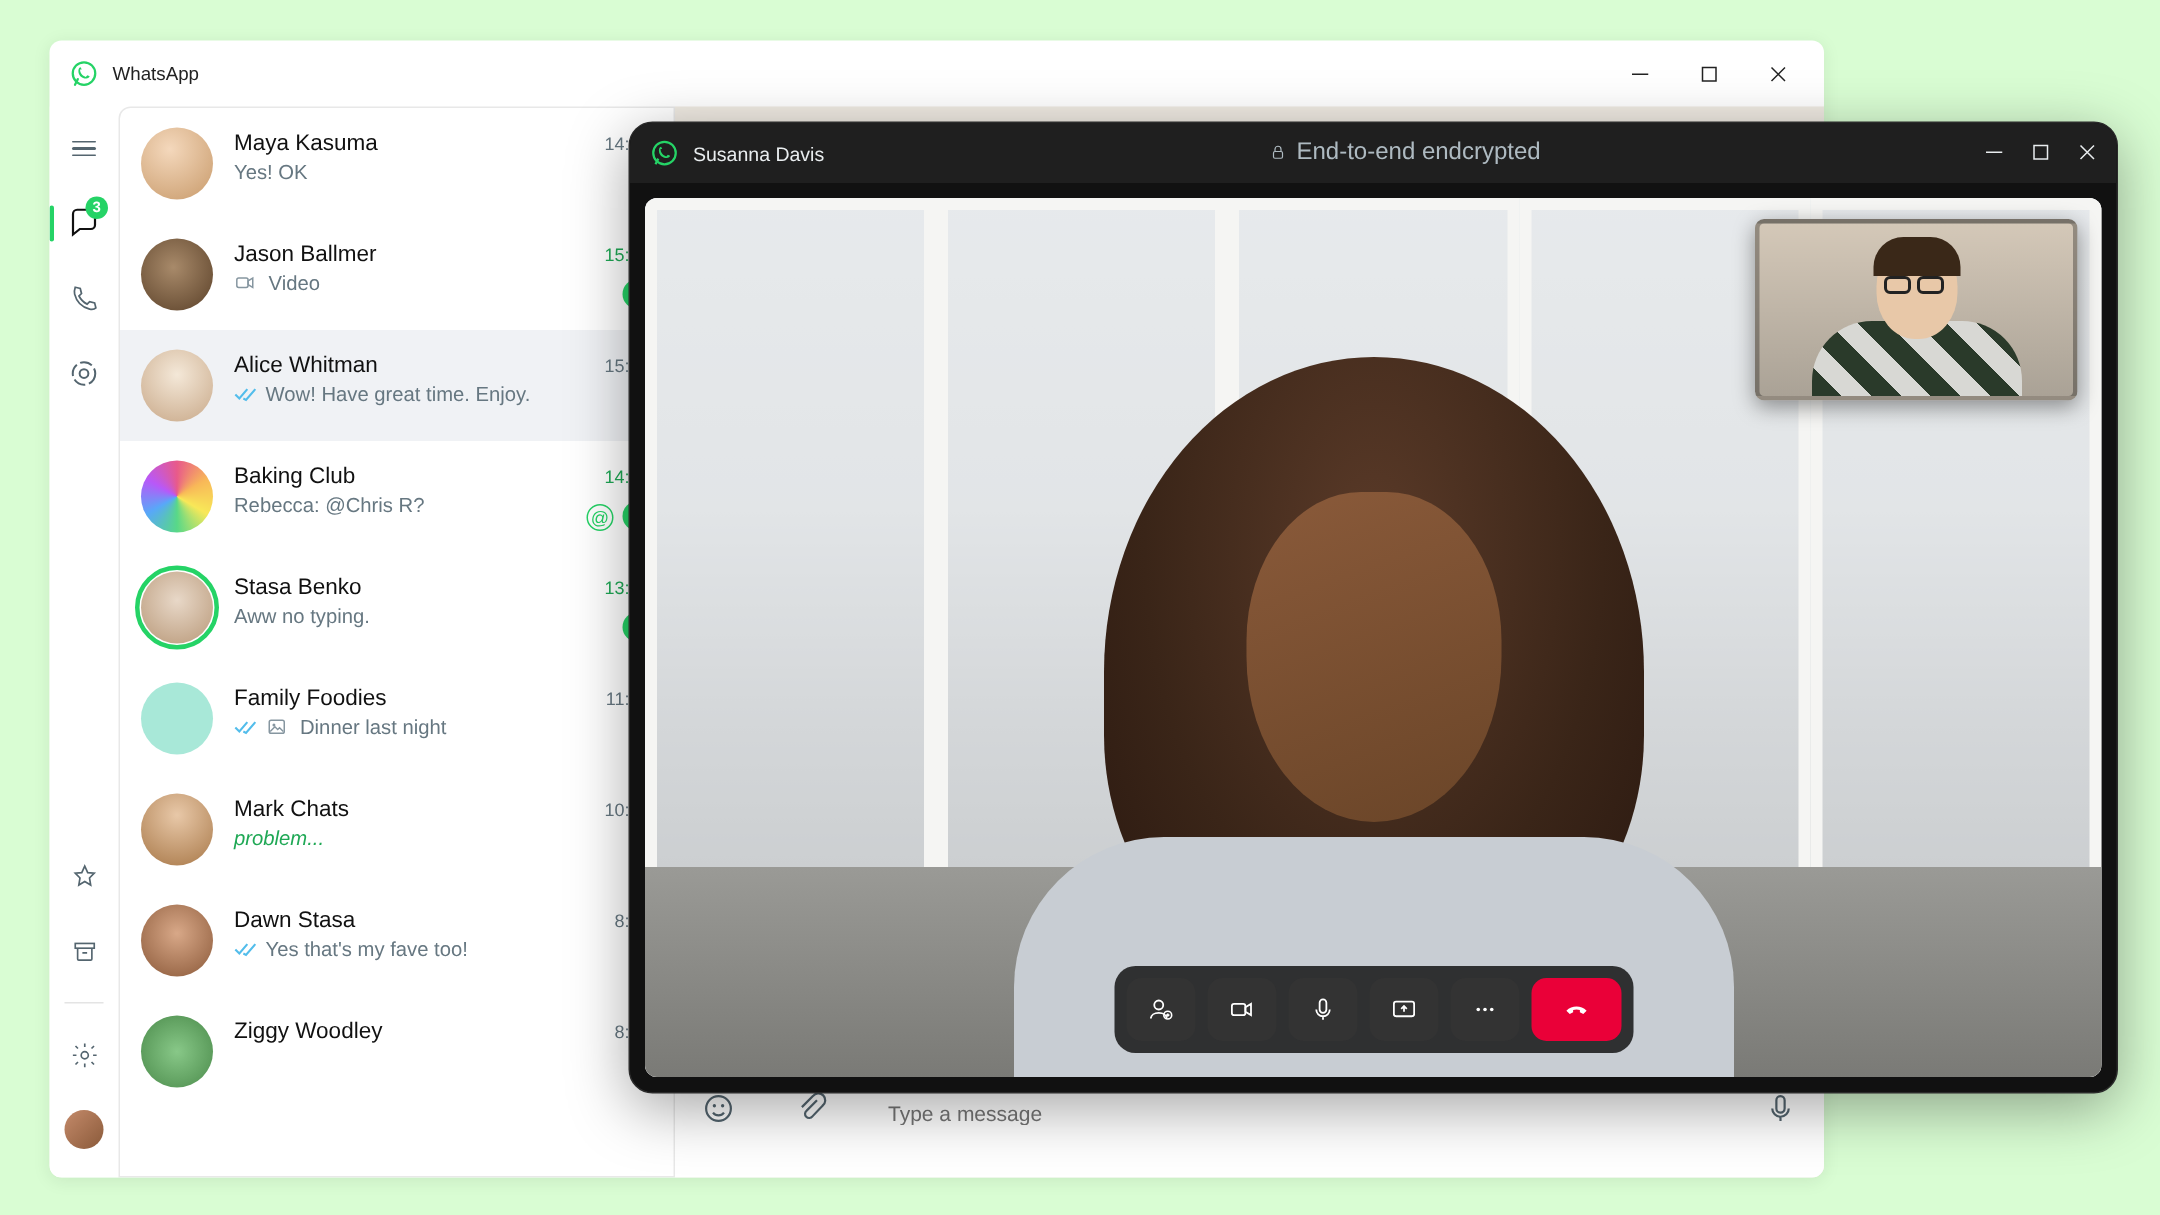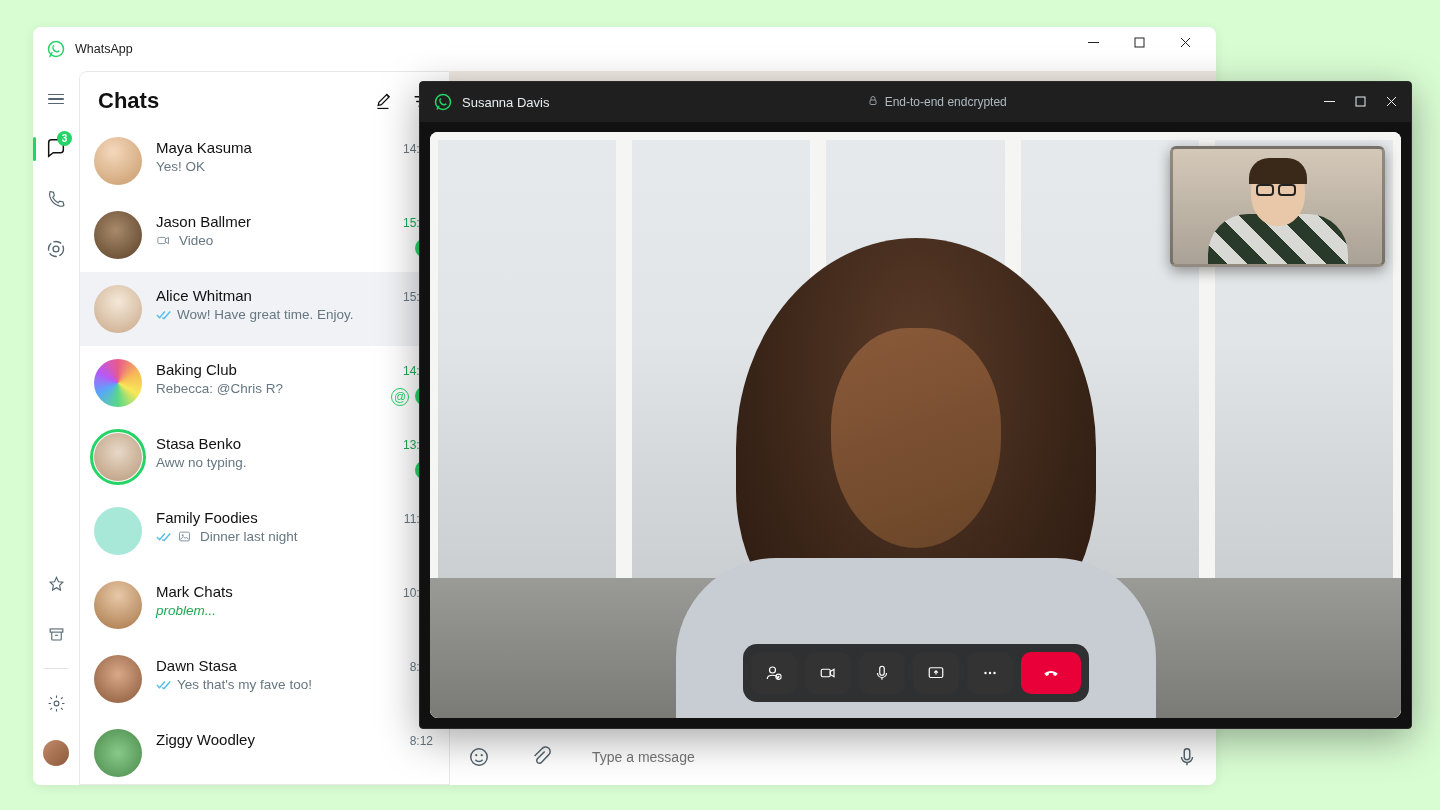--- a/index.html
+++ b/index.html
@@ -20,20 +20,21 @@
   background: #fff;
   border-radius: 8px;
   box-shadow: 0 2px 12px rgba(0,0,0,0.08);
   overflow: hidden;
   display: flex;
   flex-direction: column;
 }
 .titlebar {
   height: 44px;
   display: flex;
+  align-items: center;
   justify-content: space-between;
   padding: 0 8px 0 14px;
 }
 .titlebar-left { display: flex; align-items: center; gap: 10px; }
 .wa-logo { width: 18px; height: 18px; }
 .titlebar-title { font-size: 12.5px; color: #222; }
 .window-controls { display: flex; }
 .window-btn { width: 46px; height: 30px; display: flex; align-items: center; justify-content: center; color: #222; }
 .window-btn svg { width: 11px; height: 11px; }
 .app-body { flex: 1; display: flex; min-height: 0; }
@@ -85,36 +86,36 @@
 .chat-time { margin-left:auto; font-size:12px; color:#667781; padding-right:16px;}
 .chat-time.unread { color:#1fa855; font-weight:500;}
 .chat-bottom { display:flex; align-items:center; gap:5px; margin-top:3px; color:#667781; font-size:13.5px;}
 .chat-bottom .typing { color:#1fa855; font-style:italic;}
 .ticks { display:inline-flex; color:#53bdeb; }
 .ticks svg{width:16px;height:12px;}
 .badge-pill { position:absolute; right:14px; bottom:14px; min-width:20px;height:20px;border-radius:10px; background:#25d366; color:#fff; display:flex;align-items:center;justify-content:center; font-size:12px; padding:0 3px; font-weight:600;}
 .mention { position:absolute; right:40px; bottom:14px; width:18px;height:18px;border-radius:50%; border:1.5px solid #25d366; color:#25d366; font-size:12px; display:flex; align-items:center; justify-content:center;}
 .pin { position:absolute; right:14px; bottom:14px; color:#8696a0; }
 .main-pane { flex:1; display:flex; flex-direction:column; background:#efeae2; }
-.composer { margin-top:auto; height:58px; background:#fff; display:flex; align-items:center; padding:0 18px; gap:40px; border-top:1px solid #e8e8e8;}
+.composer { margin-top:auto; height:58px; background:#fff; display:flex; align-items:flex-start; padding:0 18px; gap:40px; border-top:1px solid #e8e8e8;}
 .composer input { flex:1; border:none; outline:none; font-size:14px; color:#54656f; background:transparent; padding:6px 0;}
 .composer-icn { color:#54656f; width:22px; height:22px; }
 
 .call-window {
   position:absolute;
   top:81px; left:419px; width:993px; height:648px;
-  background:#111; border-radius:4px;
+  background:#111; border-radius:16px;
   overflow:hidden;
   box-shadow:0 10px 40px rgba(0,0,0,0.35);
   display:flex; flex-direction:column;
   border:1px solid #2a2a2a;
 }
 .call-header { height:40px; display:flex; align-items:center; padding:0 14px; color:#e9edef; font-size:13px; background:#1f1f1f;}
 .call-header-left { display:flex; align-items:center; gap:10px;}
-.call-header-center { flex:1; display:flex; align-items:flex-start; justify-content:center; gap:6px; color:#aebac1; font-size:12px;}
+.call-header-center { flex:1; display:flex; align-items:center; justify-content:center; gap:6px; color:#aebac1; font-size:16px;}
 .call-win-controls { display:flex; gap:20px; color:#e9edef;}
 .call-video { flex:1; position:relative; display:flex; align-items:center; justify-content:center; padding:10px; }
 .video-main { width:100%; height:100%; border-radius:8px; background:linear-gradient(180deg,#e8e8e6 0%, #dcdcda 35%, #b8b8b6 60%, #8a8a88 100%); position:relative; overflow:hidden;}
 .window-grid { position:absolute; inset:0; display:grid; grid-template-columns:repeat(5,1fr); }
 .window-grid div { border:8px solid #f5f5f3; background:rgba(230,235,240,0.6); }
 .person-silhouette { position:absolute; left:50%; bottom:0; transform:translateX(-50%); width:520px; height:520px;}
 .person-silhouette .hair { position:absolute; top:40px; left:50%; transform:translateX(-50%); width:360px; height:420px; background:radial-gradient(ellipse at 50% 30%, #5a3a28 0%, #3a2518 60%, #2a1810 100%); border-radius:50% 50% 40% 40%;}
 .person-silhouette .face { position:absolute; top:130px; left:50%; transform:translateX(-50%); width:170px; height:220px; background:linear-gradient(160deg,#8a5a3a,#6a4528); border-radius:45% 45% 50% 50%;}
 .person-silhouette .torso { position:absolute; bottom:0; left:50%; transform:translateX(-50%); width:480px; height:160px; background:#c8cdd3; border-radius:100px 100px 0 0;}
 .sofa { position:absolute; bottom:0;left:0;right:0;height:140px; background:linear-gradient(180deg,#9a9a96,#7a7a76);}
@@ -219,32 +220,20 @@
             <circle cx="12" cy="12" r="3" stroke="#54656f" stroke-width="1.4" fill="none"></circle>
             <path d="M12 2v3M12 19v3M4.2 4.2l2.1 2.1M17.7 17.7l2.1 2.1M2 12h3M19 12h3M4.2 19.8l2.1-2.1M17.7 6.3l2.1-2.1" stroke="#54656f" stroke-width="1.4"></path>
           </svg>
         </div>
       <div class="rail-btn">
           <div class="rail-avatar"></div>
         </div>
     </div>
 
     <div class="sidebar">
-      <div class="side-header">
-        <h1>Chats</h1>
-        <div class="side-actions">
-          <svg viewBox="0 0 24 24">
-              <path d="M4 17l1-4 10-10 3 3-10 10-4 1zM15 4l3 3" stroke="#111" stroke-width="1.6" fill="none"></path>
-              <rect x="3" y="20" width="14" height="1.5" fill="#111"></rect>
-            </svg>
-          <svg viewBox="0 0 24 24">
-              <path d="M4 6h16M6 12h12M9 18h6" stroke="#111" stroke-width="1.8" stroke-linecap="round"></path>
-            </svg>
-        </div>
-      </div>
       <div class="chat-list">
 
         <div class="chat-item">
           <div class="chat-avatar av-1"></div>
           <div class="chat-body">
             <div class="chat-top">
                 <span class="chat-name">Maya Kasuma</span>
                 <span class="chat-time">14:53</span>
               </div>
             <div class="chat-bottom">

